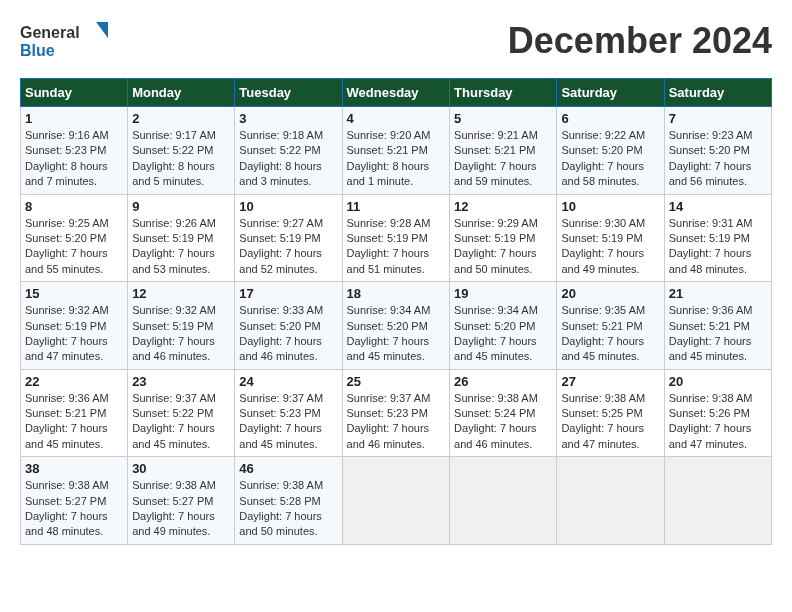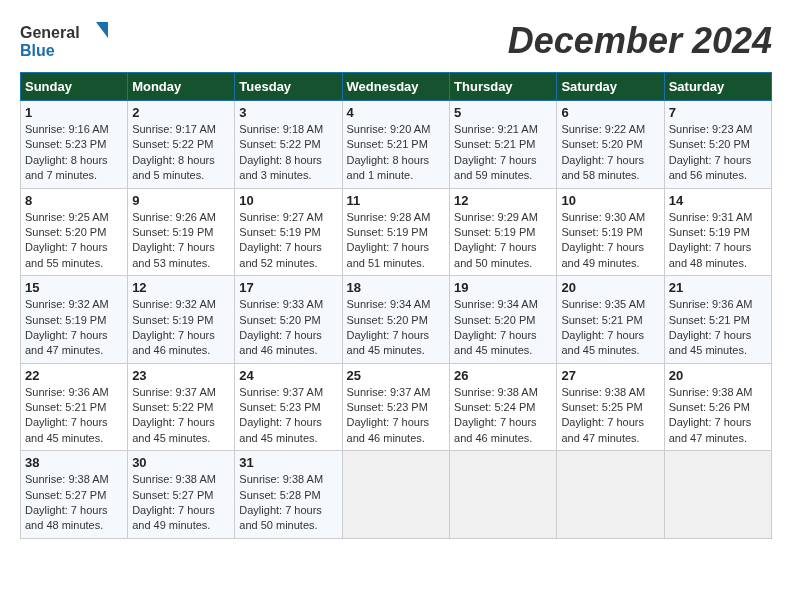--- a/index.html
+++ b/index.html
@@ -7,29 +7,28 @@
       font-family: Arial, sans-serif;
       background: #fff;
       width: 792px;
       min-height: 612px;
       padding: 20px;
     }
     .header {
       display: flex;
       justify-content: space-between;
       align-items: center;
-      margin-bottom: 10px;
+      margin-bottom: 16px;
     }
     .logo {
       display: flex;
       align-items: center;
     }
     .title-block {
       text-align: right;
-      font-style: italic;
     }
     .month-title {
       font-size: 36px;
       font-weight: bold;
       color: #333;
     }
     .location {
       font-size: 16px;
       color: #555;
     }
@@ -349,21 +348,21 @@
       </td>
         <td>
         <span class="day-num">30</span>
         <div class="day-info">
           Sunrise: 9:38 AM<br>
           Sunset: 5:27 PM<br>
           Daylight: 7 hours and 49 minutes.
         </div>
       </td>
         <td>
-        <span class="day-num">31</span>
+        <span class="day-num">46</span>
         <div class="day-info">
           Sunrise: 9:38 AM<br>
           Sunset: 5:28 PM<br>
           Daylight: 7 hours and 50 minutes.
         </div>
       </td>
         <td class="empty"></td>
         <td class="empty"></td>
         <td class="empty"></td>
         <td class="empty"></td>

